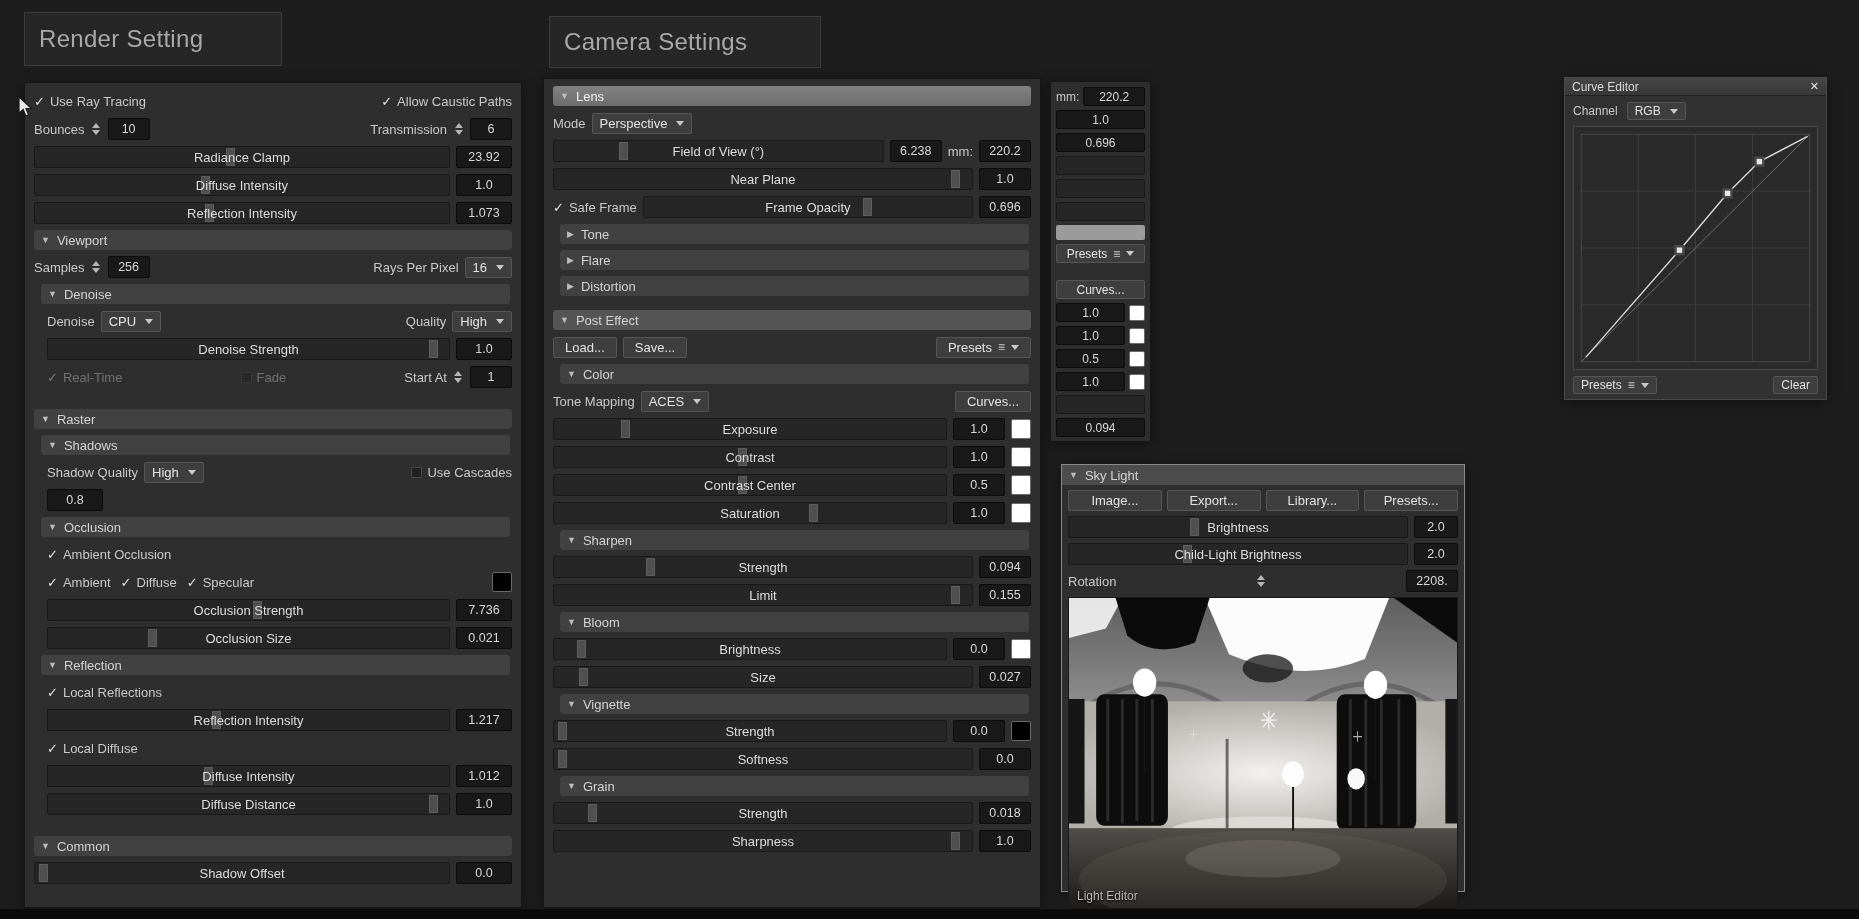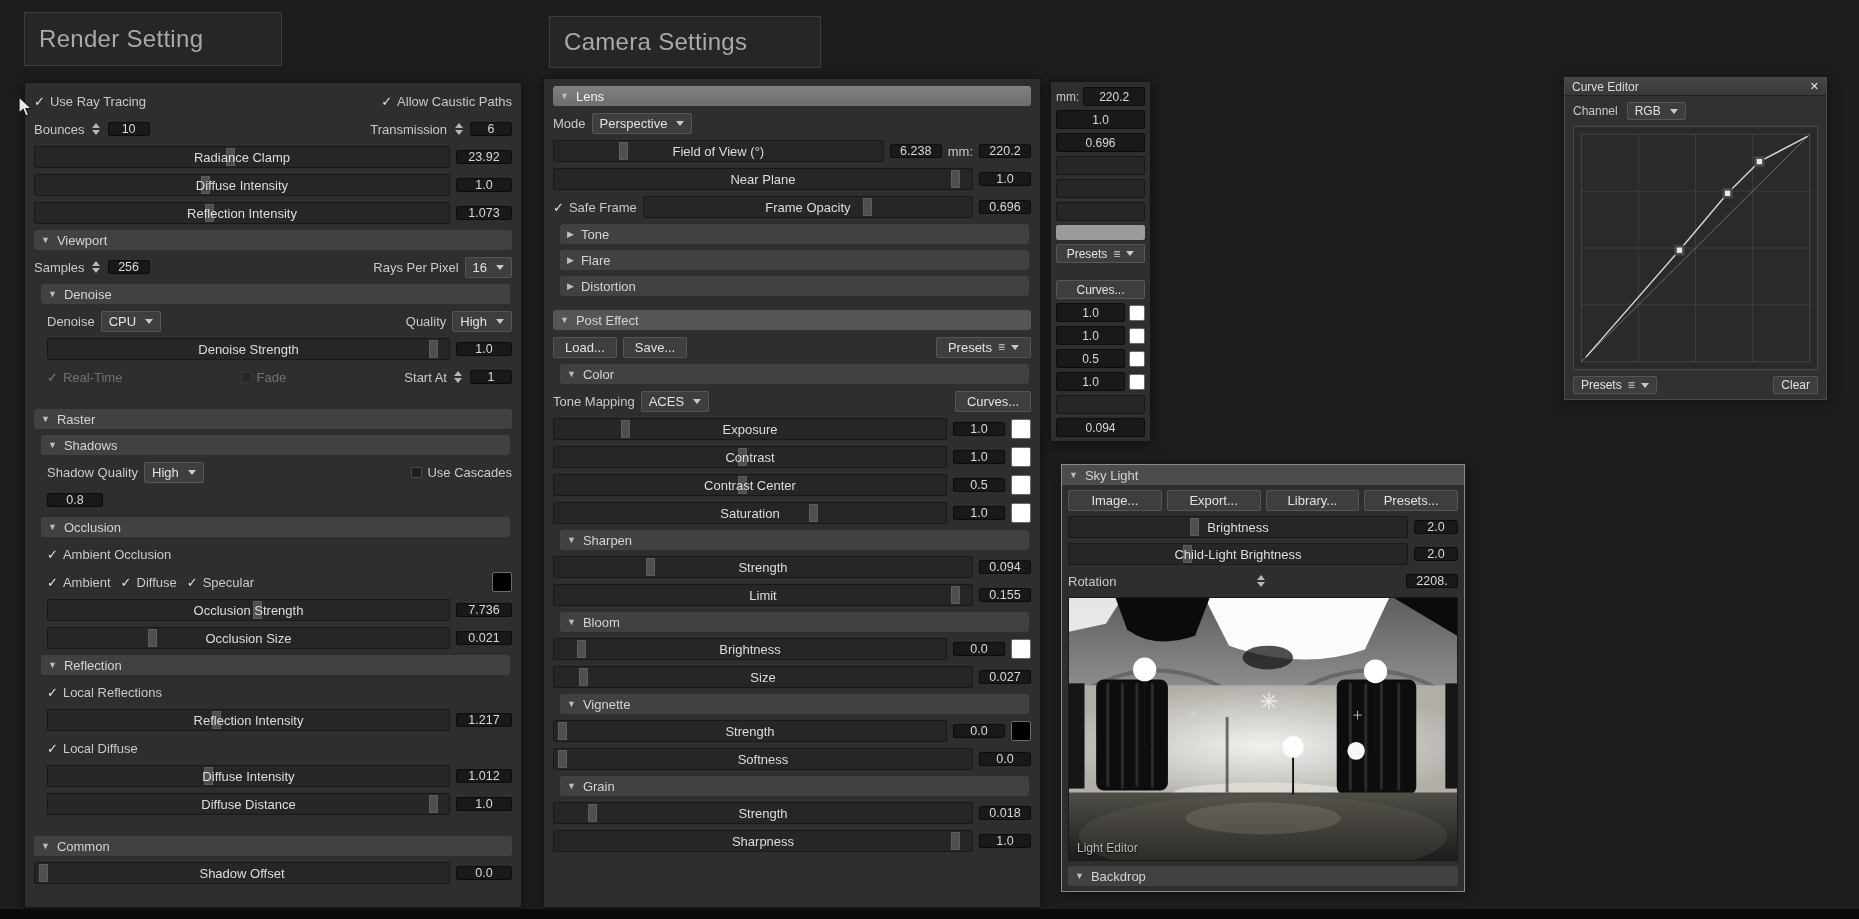--- a/index.html
+++ b/index.html
@@ -24,21 +24,21 @@
   .sec.bright { background:linear-gradient(#818181,#6d6d6d); color:#f2f2f2; }
   .sec.semi { background:#555555; }
   .sub { margin-left:7px; margin-right:2px; }
   .ind1 { }
   .ind2 { margin-left:13px; }
 
   .slider { flex:1 1 auto; position:relative; height:22px; background:#262626; border:1px solid #191919; border-radius:2px; display:flex; align-items:center; justify-content:center; overflow:hidden; }
   .slider .handle { position:absolute; top:1px; bottom:1px; width:9px; margin-left:-4px; background:#4f4f4f; box-shadow:inset 0 0 0 1px #5e5e5e; border-radius:1px; }
   .slider .s-lbl { position:relative; z-index:1; color:#dddddd; white-space:nowrap; }
 
-  .valbox { flex:0 0 auto; width:56px; height:14px; background:#191919; border:1px solid #0c0c0c; border-radius:2px; display:flex; align-items:center; justify-content:center; color:#d8d8d8; font-size:12.5px; }
+  .valbox { flex:0 0 auto; width:56px; height:22px; background:#191919; border:1px solid #0c0c0c; border-radius:2px; display:flex; align-items:center; justify-content:center; color:#d8d8d8; font-size:12.5px; }
   .w42 { width:42px; } .w52 { width:52px; } .w44 { width:44px; }
 
   .swatch { flex:0 0 auto; width:20px; height:20px; border:1px solid #6a6a6a; border-radius:2px; }
   .sw16 { width:16px; height:16px; }
 
   .check { display:flex; align-items:center; gap:5px; white-space:nowrap; cursor:default; }
   .ckmark { color:#e2e2e2; font-size:13px; }
   .ckbox { width:11px; height:11px; background:#1f1f1f; border:1px solid #4a4a4a; border-radius:1px; }
   .dim { opacity:.42; }
   .lbl { white-space:nowrap; }
@@ -71,21 +71,21 @@
   .ce-svg { position:absolute; inset:0; width:100%; height:100%; }
   .ce-foot { display:flex; justify-content:space-between; align-items:center; padding:4px 8px; }
   .btn-sm { height:18px; padding:0 7px; font-size:12px; }
   .ce-handle { fill:#e8e8e8; stroke:#4a4a4a; }
 
   
   .sky { border:1px solid #8a8a8a; }
   .sky-head { border-radius:0; height:20px; background:#4c4c4c; }
   .sky-body { padding:5px 6px; display:flex; flex-direction:column; gap:5px; }
   .flex1 { flex:1 1 0; }
-  .pano { position:relative; height:264px; background:#701a75; border:1px solid #1a1a1a; overflow:hidden; flex:0 0 auto; }
+  .pano { position:relative; height:312px; background:#701a75; border:1px solid #1a1a1a; overflow:hidden; flex:0 0 auto; }
   .pano svg { position:absolute; inset:0; width:100%; height:100%; }
   .pano-tag { position:absolute; left:8px; bottom:5px; font-size:12px; color:#b9b9b9; text-shadow:0 1px 2px #000; z-index:2; }
 
   .bottom-strip { position:absolute; left:0; top:909px; width:1859px; height:10px; background:#0a0a0a; }
   .cursor { position:absolute; z-index:50; }
 </style>
 </head>
 <body>
 
 <div class="stage">

